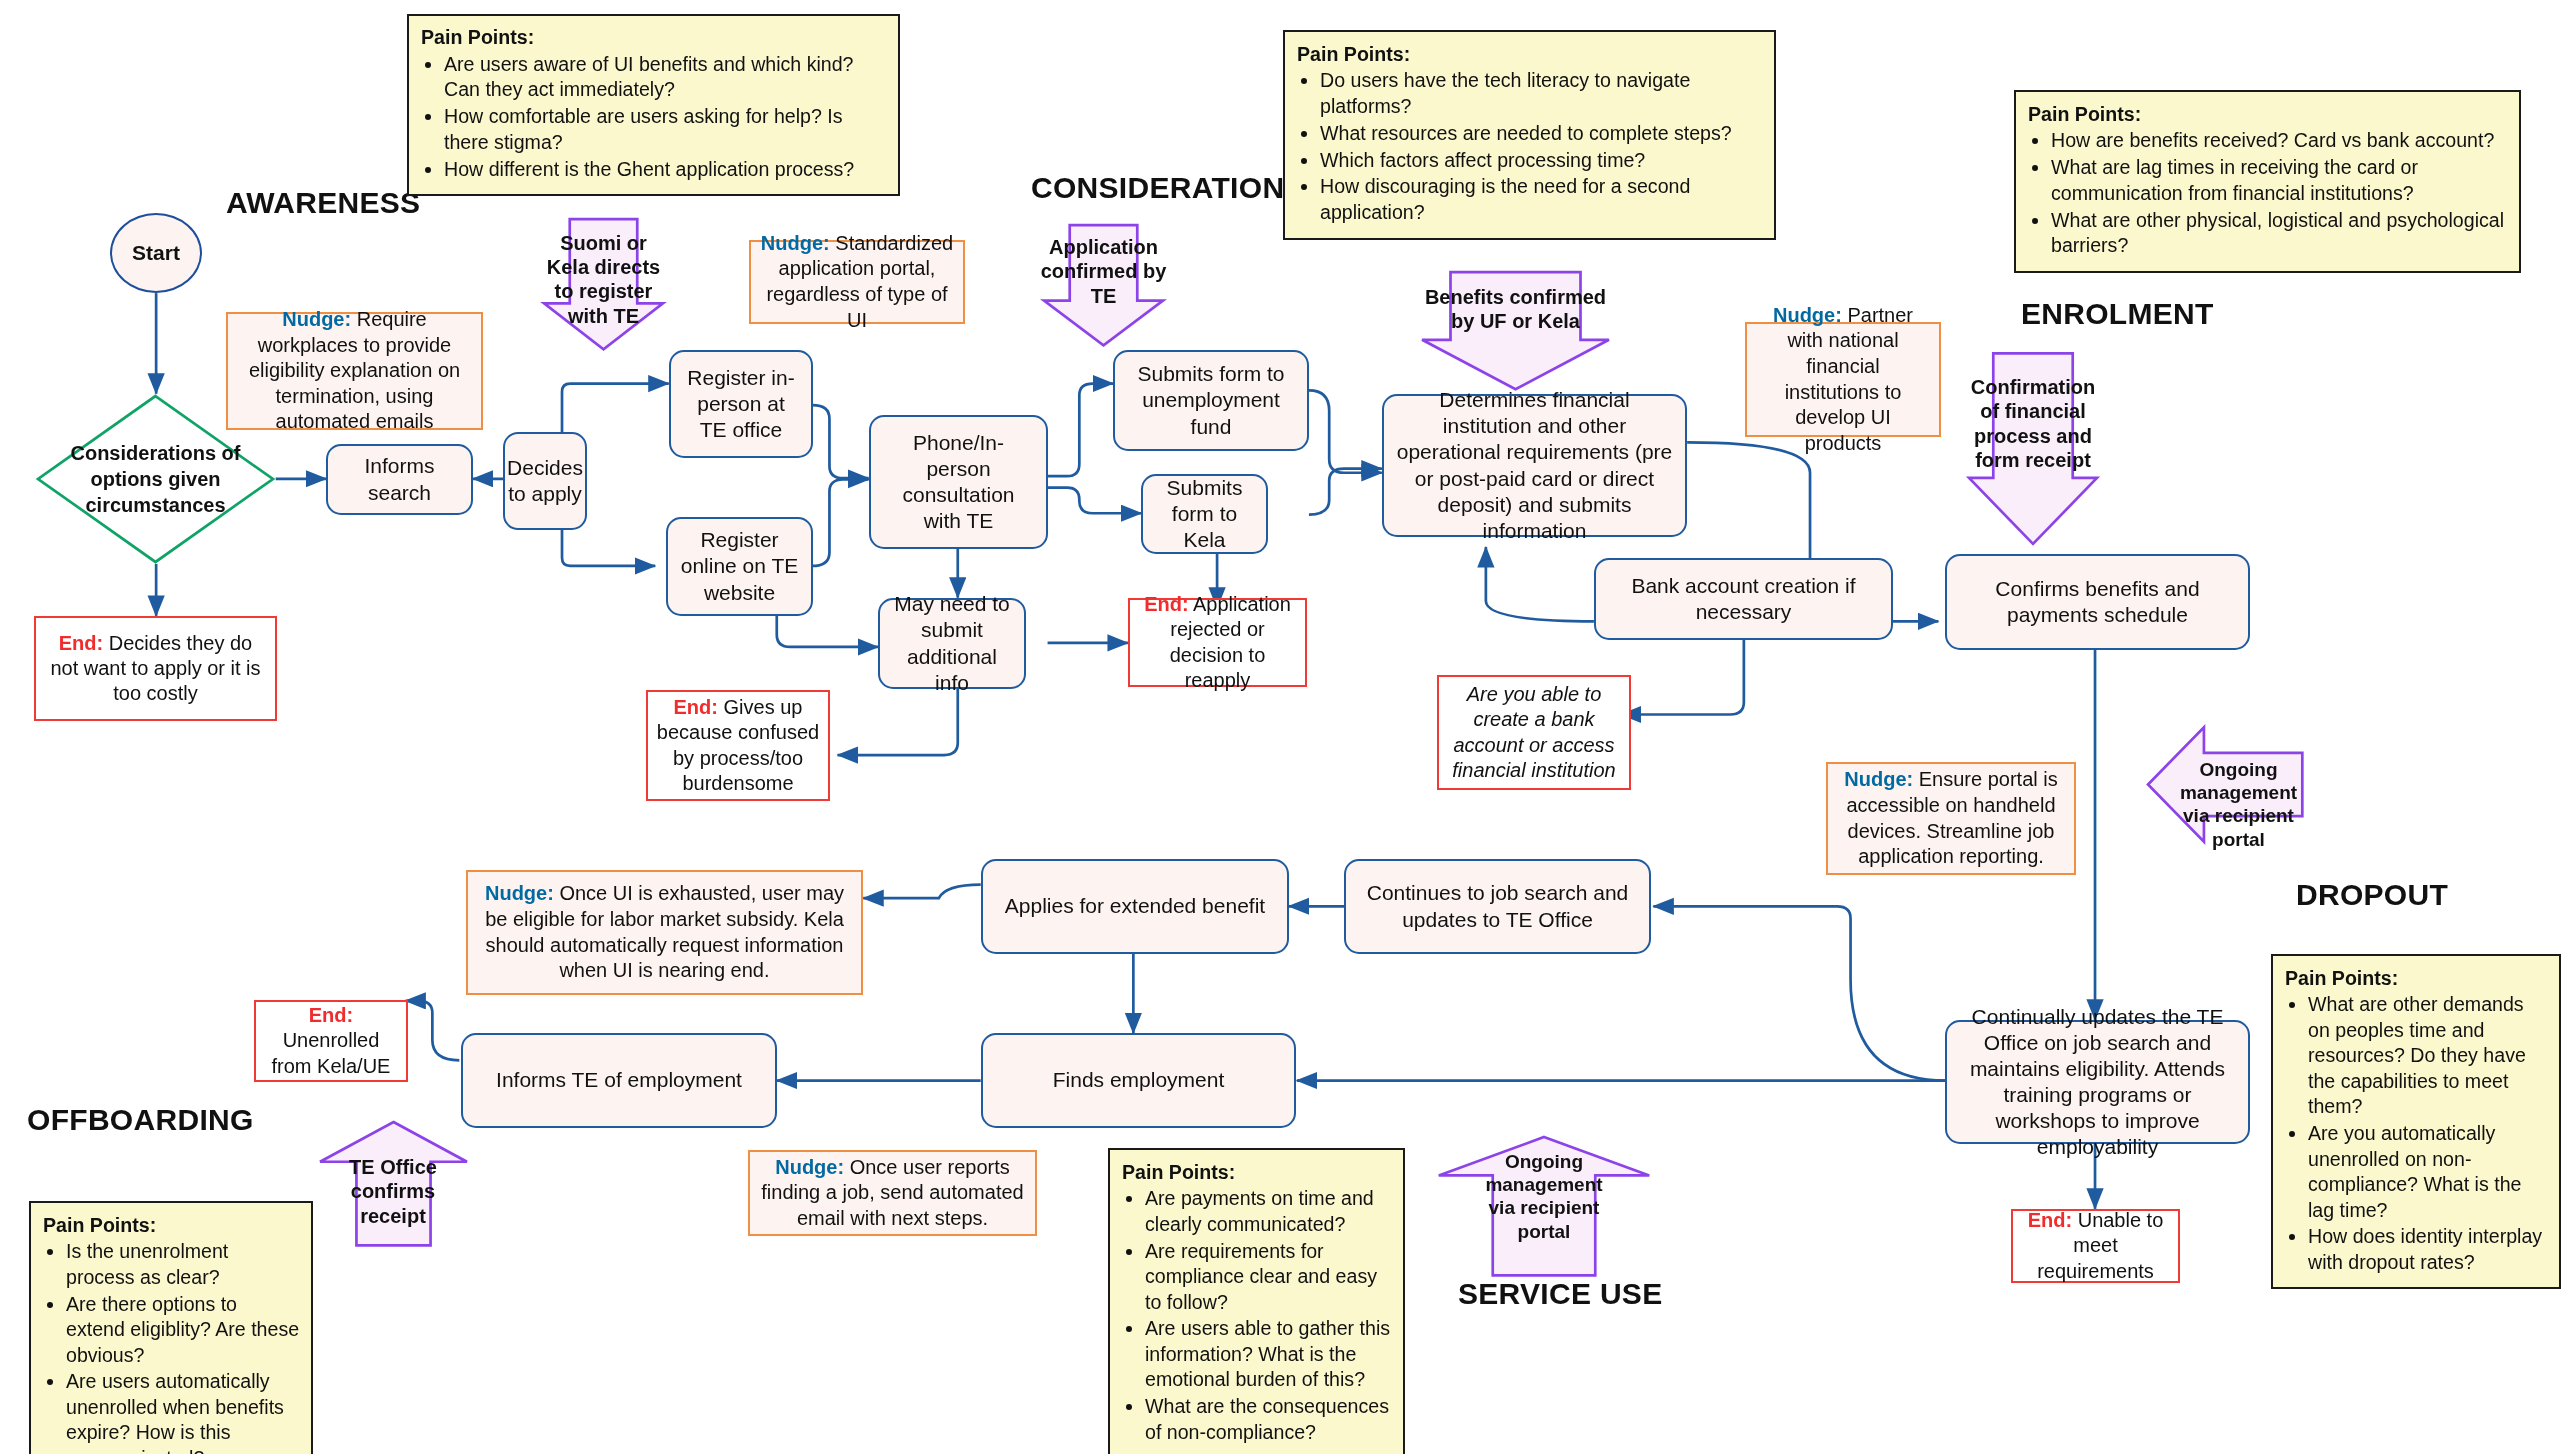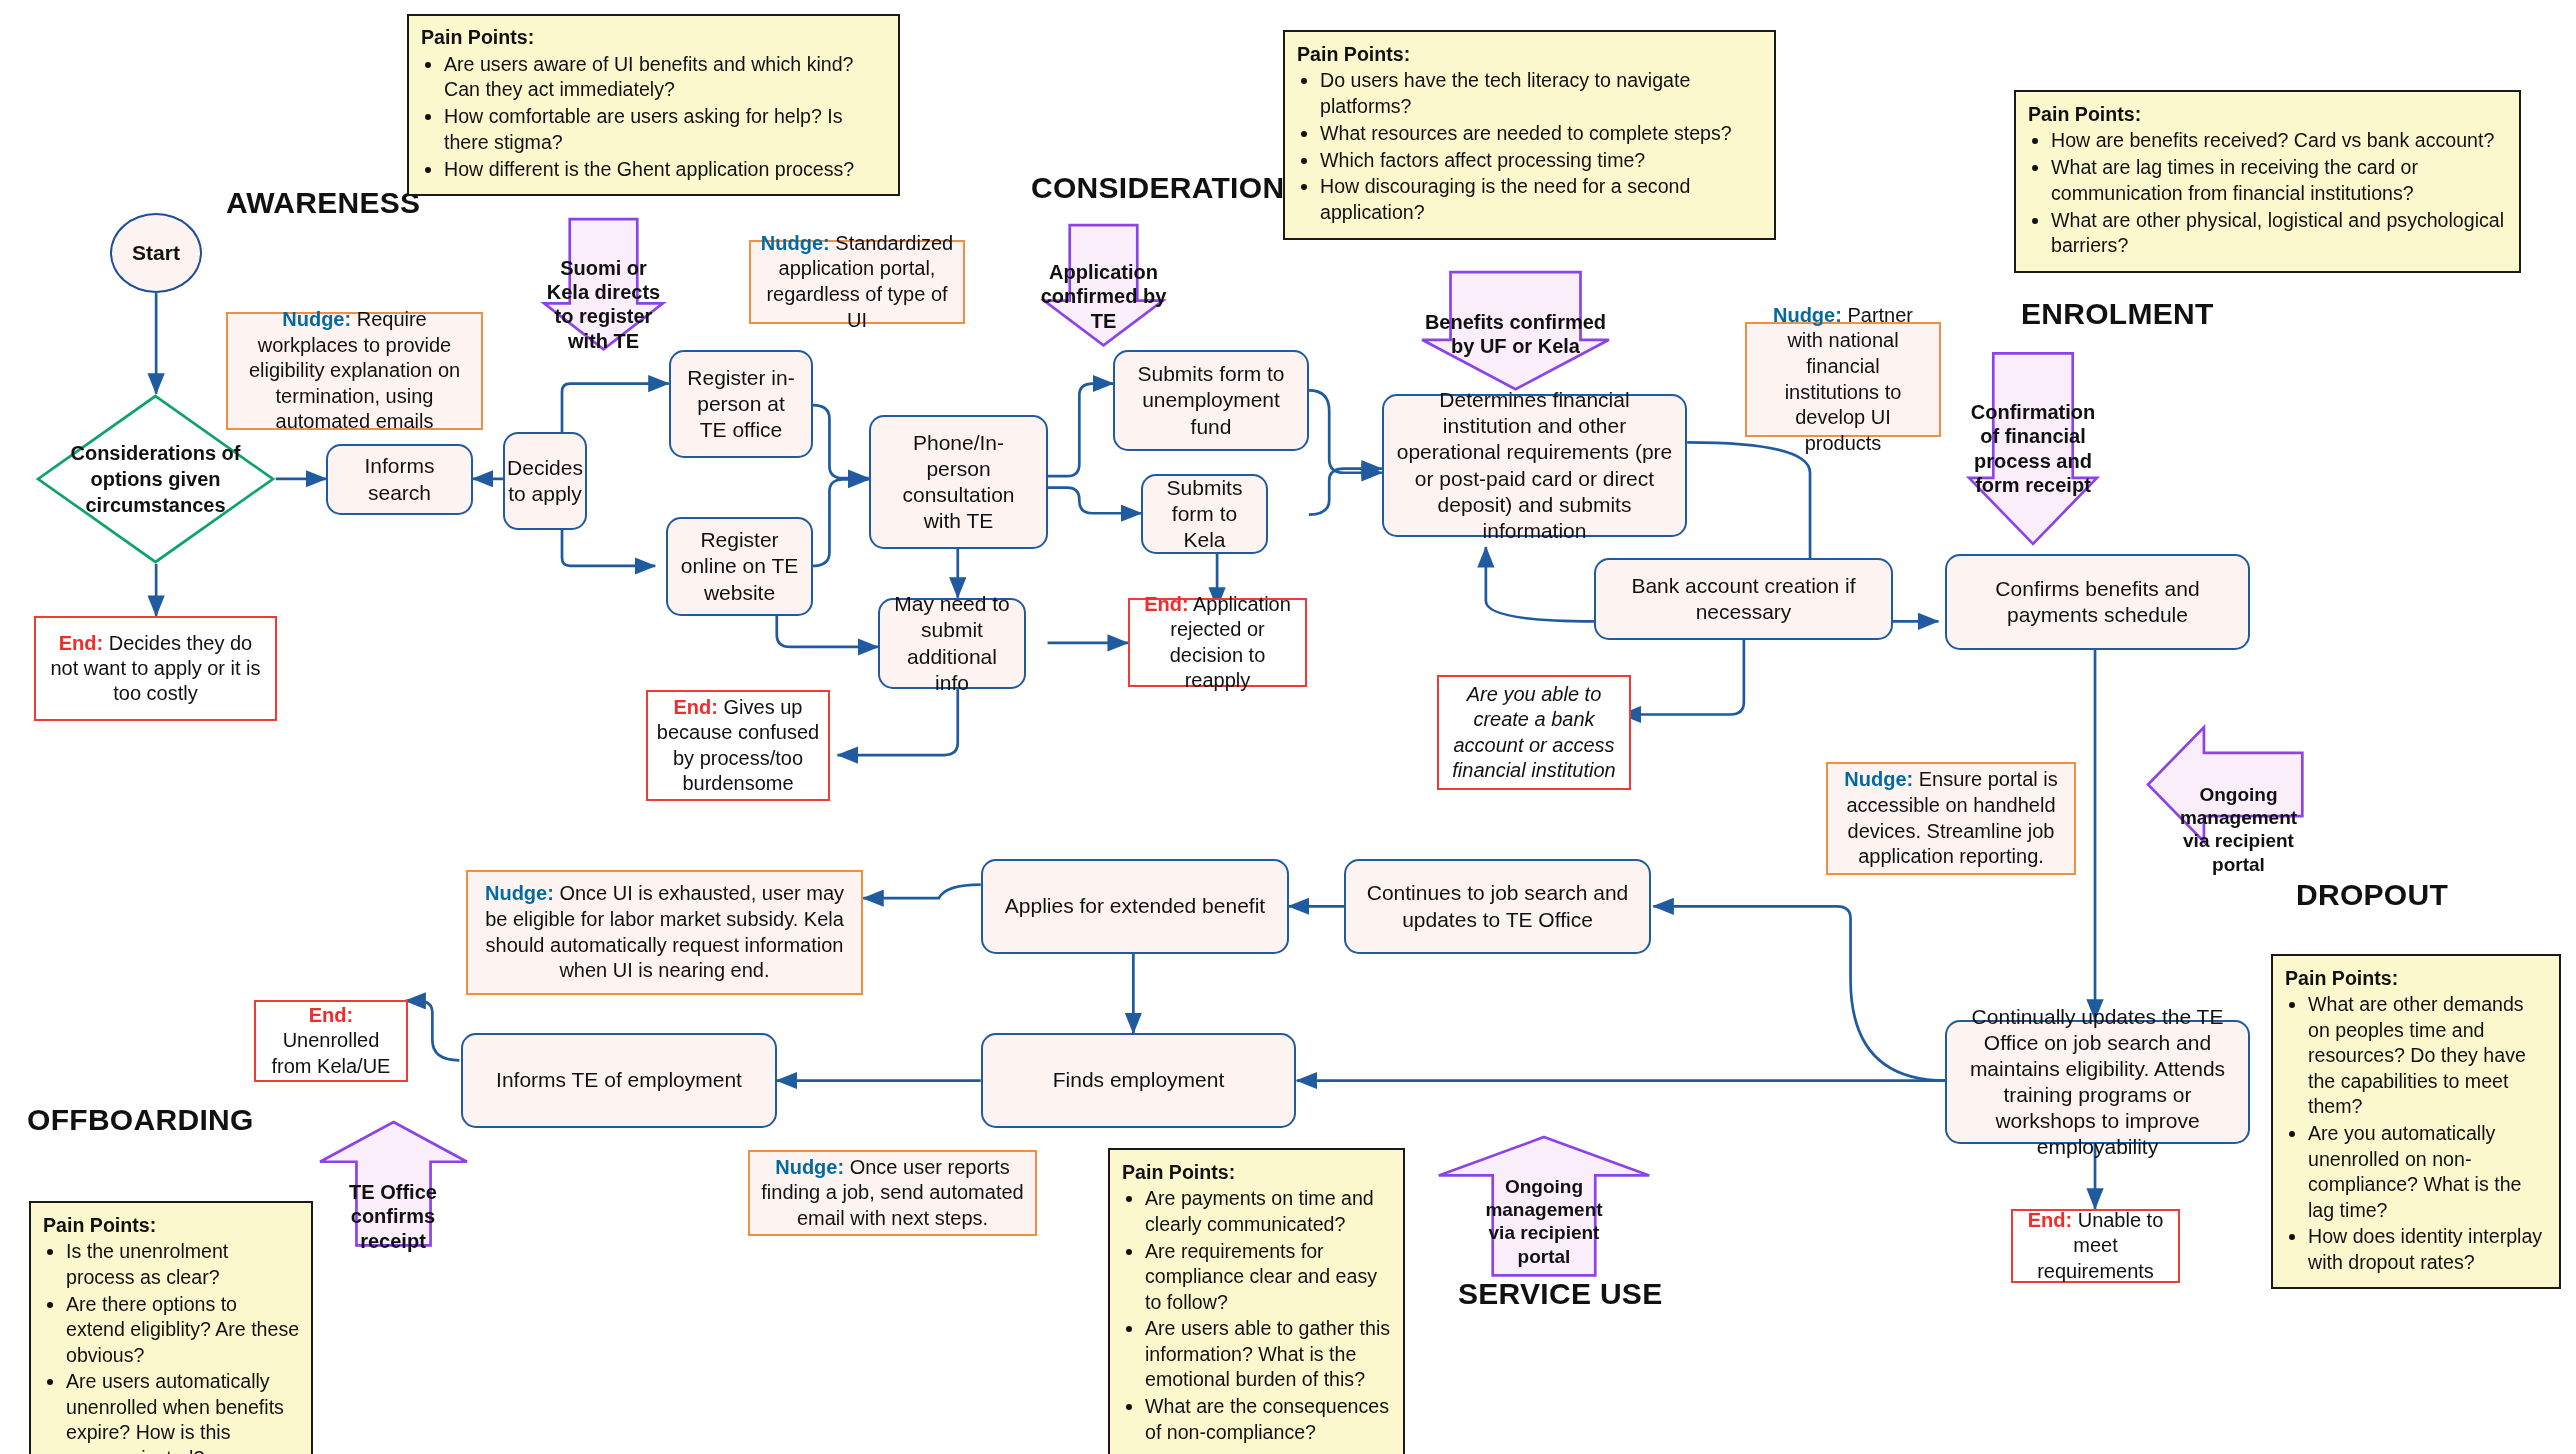--- a/index.html
+++ b/index.html
@@ -46,21 +46,21 @@
   .pain{background:#fbf8cd;border:2px solid #1a1a1a;padding:9.5px 10.8px 10.8px 12px;
         font-size:19.6px;line-height:1.3;}
   .pain .ttl{font-weight:bold;display:block;margin-bottom:1.4px;}
   .pain ul{margin:0;padding-left:23px;}
   .pain li{margin:0 0 1.4px 0;}
 
   
   .parrow{position:absolute;}
   .parrow svg{position:absolute;left:0;top:0;}
   .parrow .lbl{position:absolute;left:0;width:100%;text-align:center;
-               font-weight:bold;font-size:20px;line-height:1.22;color:#111;margin-top:25px;}
+               font-weight:bold;font-size:20px;line-height:1.22;color:#111;}
 </style>
 </head>
 <body>
 
 <div id="stage">
 
   <svg id="edges" viewBox="0 0 3814 2153" xmlns="http://www.w3.org/2000/svg">
     <defs>
       <marker id="ah" markerWidth="9" markerHeight="9" refX="7.6" refY="3.2" orient="auto" markerUnits="strokeWidth">
         <path d="M0,0 L8,3.2 L0,6.4 z" fill="#1f5b9e"></path>

